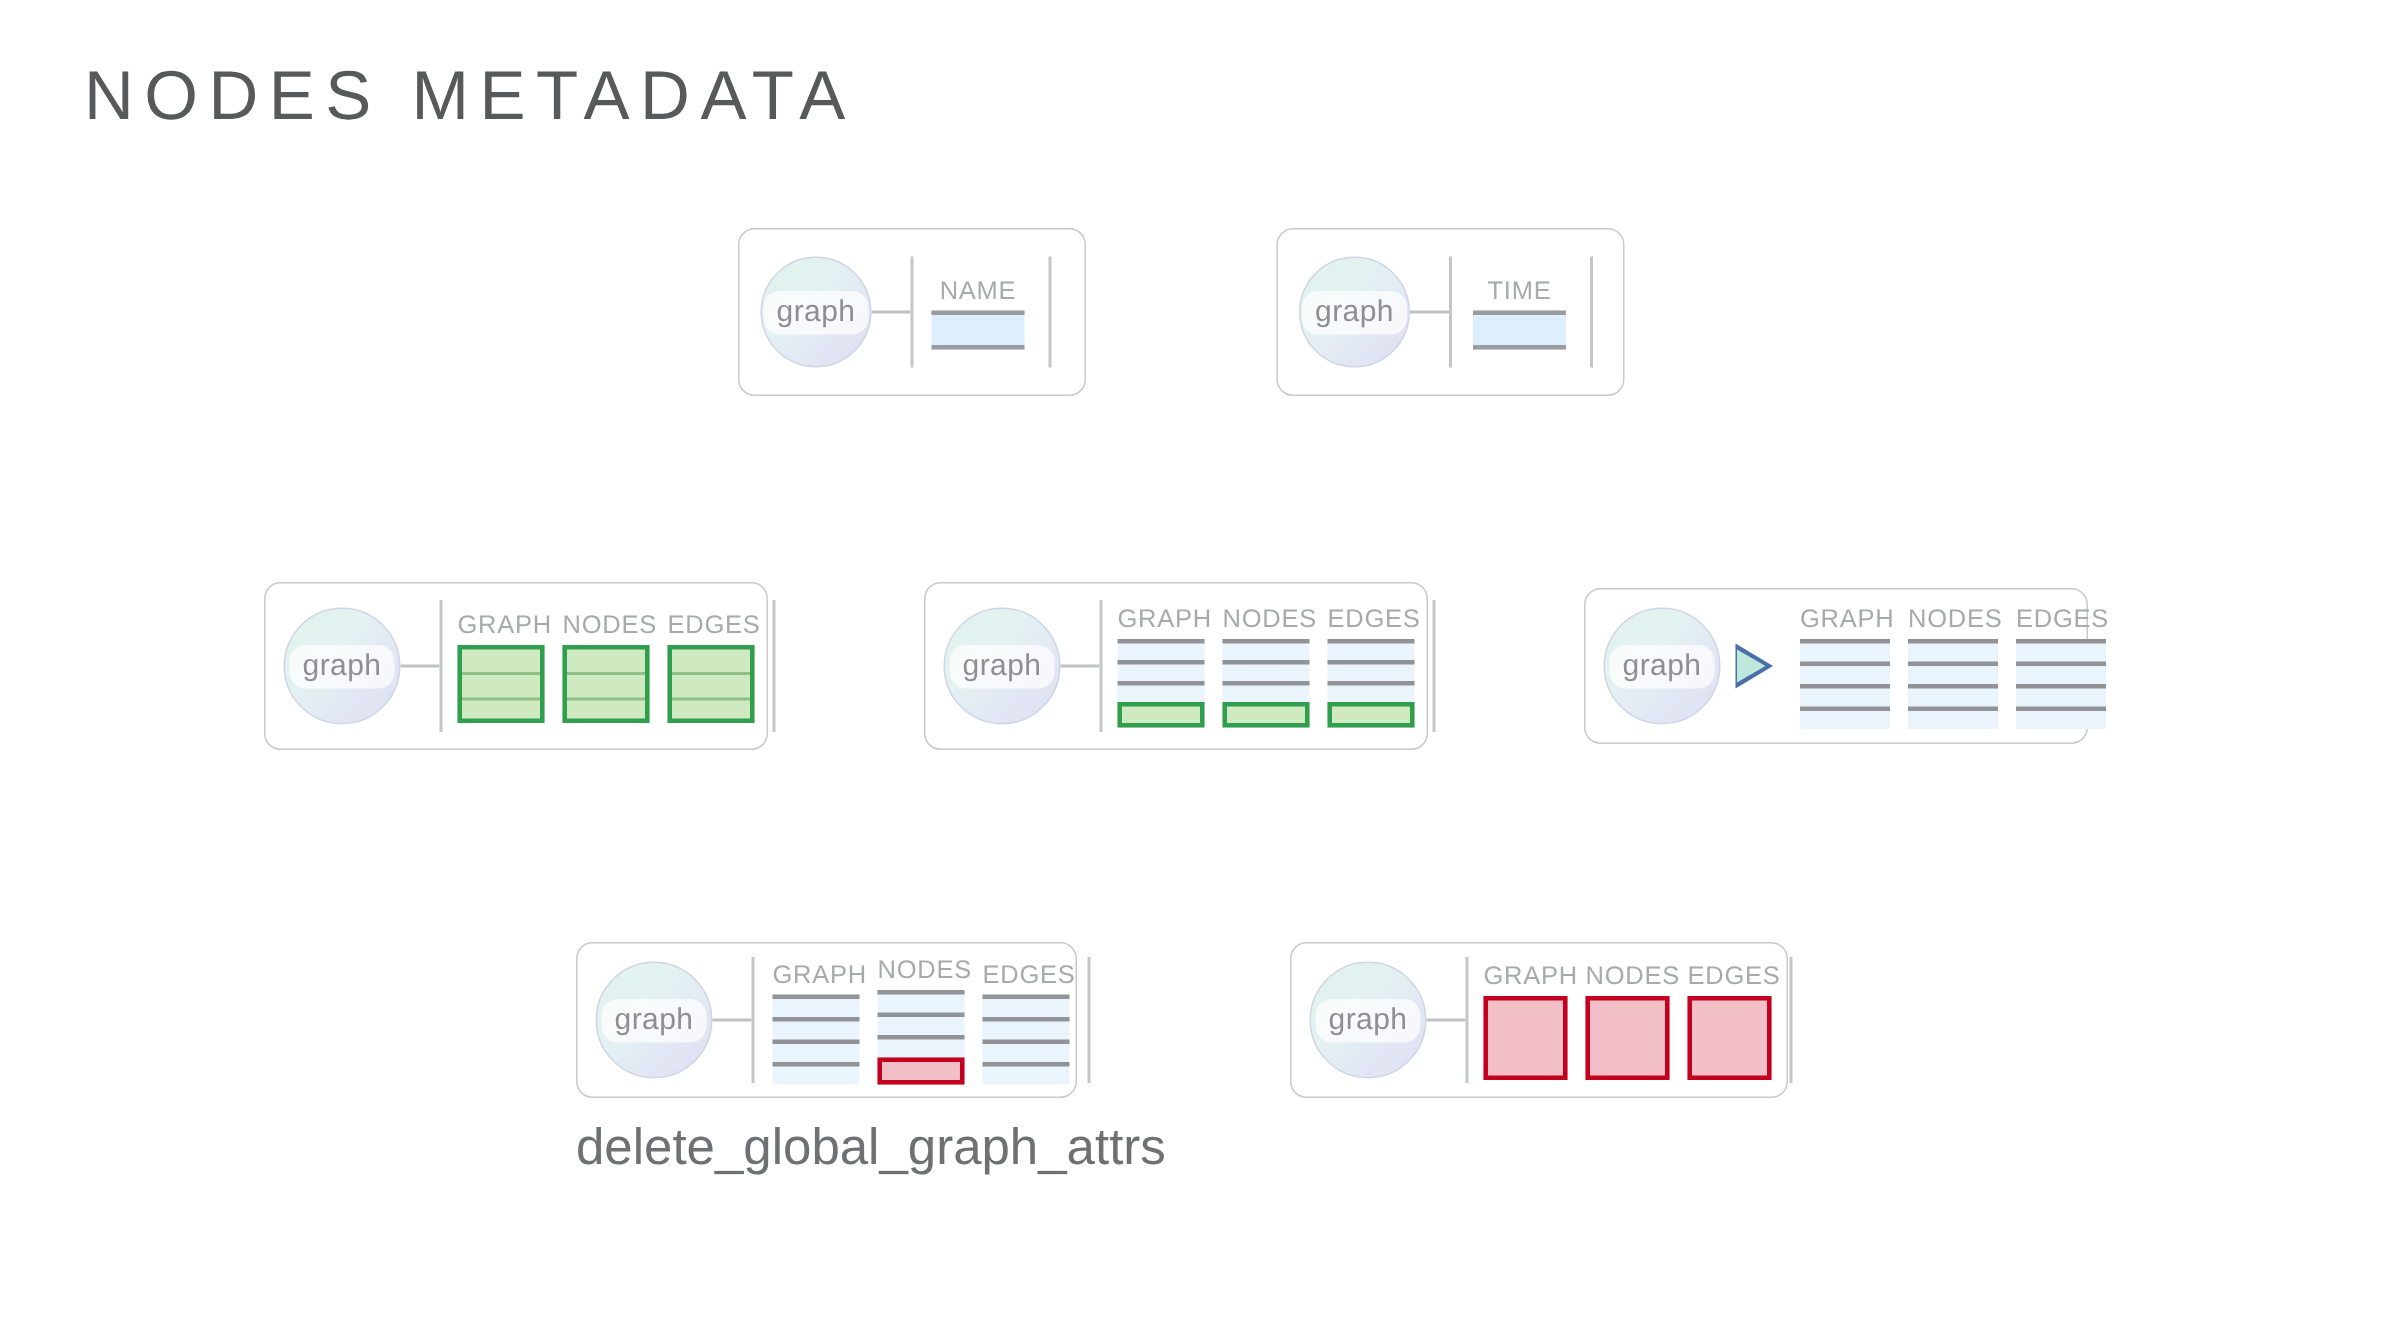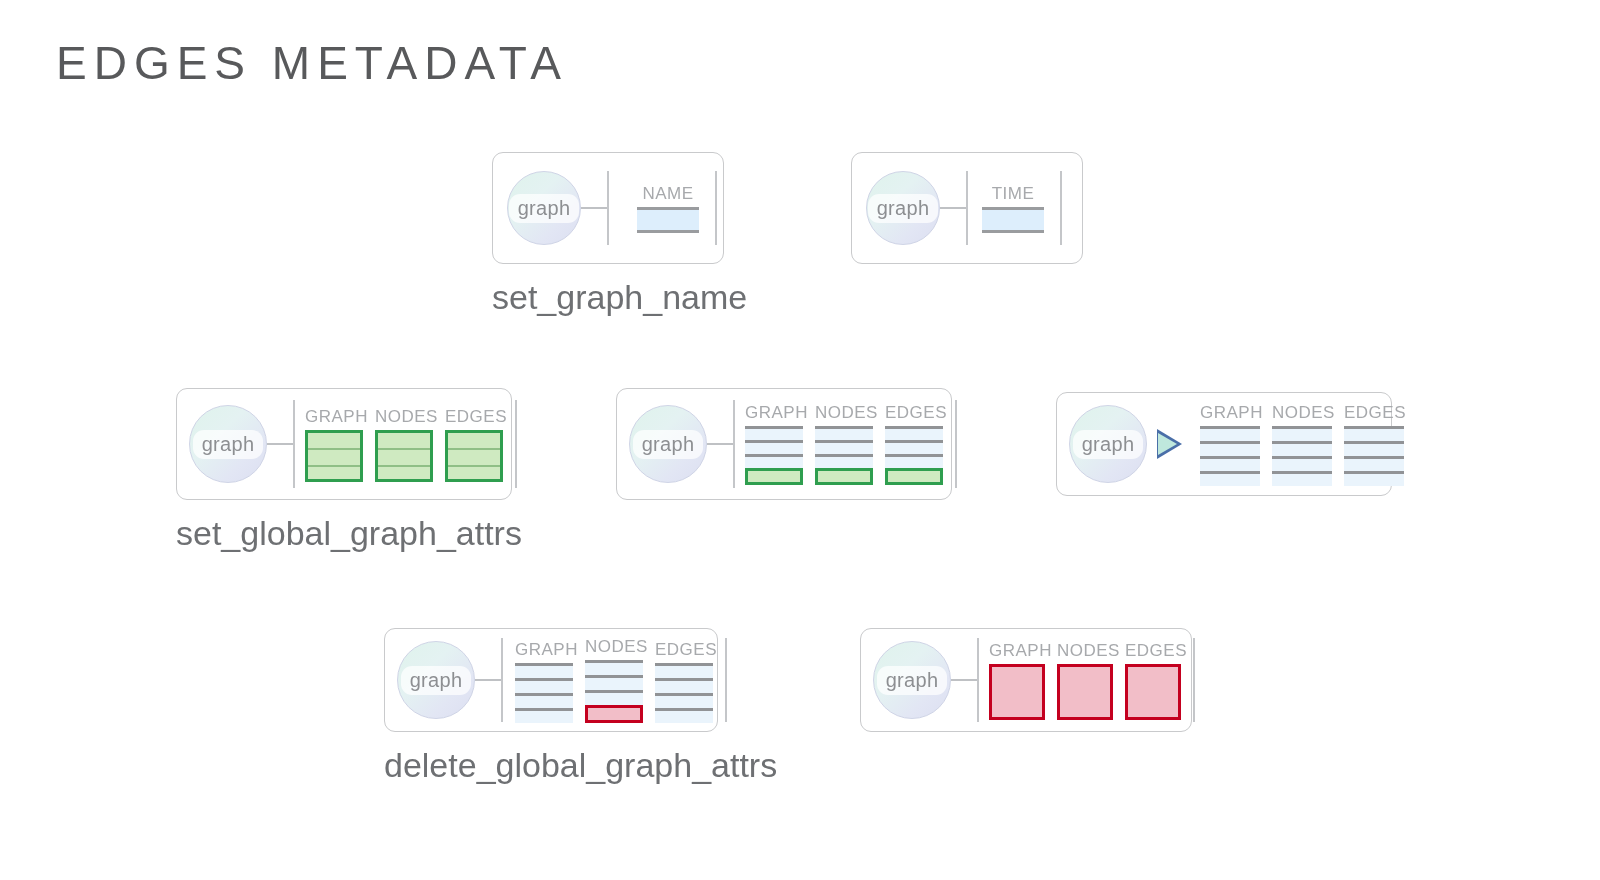--- a/index.html
+++ b/index.html
@@ -141,38 +141,37 @@
   }
   .red-box {
     background: #f2bec8;
     border: 3px solid #c4001f;
     box-sizing: border-box;
   }
 </style>
 </head>
 <body>
 
-<div id="page-title">EDGES METADATA</div>
+<div id="page-title">NODES METADATA</div>
 
 <div class="figure" style="left:492px; top:152px;">
   <div class="card" style="width:232px; height:112px; padding:0 14px;">
     <div class="node" style="width:72px;height:72px;">
       <span class="node-label">graph</span>
     </div>
     <div class="dash"></div>
     <div class="rail" style="height:74px;"></div>
-    <div class="cols" style="margin-left:28px;">
+    <div class="cols" style="margin-left:12px;">
       <div class="col" style="width:62px;">
         <div class="col-head">NAME</div>
         <div class="valcell" style="height:20px;"></div>
       </div>
     </div>
     <div class="rail" style="height:74px; margin-left:16px;"></div>
   </div>
-  <div class="caption">set_graph_name</div>
 </div>
 
 <div class="figure" style="left:851px; top:152px;">
   <div class="card" style="width:232px; height:112px; padding:0 14px;">
     <div class="node" style="width:72px;height:72px;">
       <span class="node-label">graph</span>
     </div>
     <div class="dash"></div>
     <div class="rail" style="height:74px;"></div>
     <div class="cols" style="margin-left:14px;">
@@ -213,21 +212,20 @@
         <div class="col-head">EDGES</div>
         <div class="green-box" style="height:52px;">
           <div class="row" style="height:15.3px;"></div>
           <div class="row" style="height:15.3px;"></div>
           <div class="row" style="height:15.3px;"></div>
         </div>
       </div>
     </div>
     <div class="rail" style="height:88px; margin-left:12px;"></div>
   </div>
-  <div class="caption">set_global_graph_attrs</div>
 </div>
 
 <div class="figure" style="left:616px; top:388px;">
   <div class="card" style="width:336px; height:112px; padding:0 12px;">
     <div class="node" style="width:76px;height:76px;">
       <span class="node-label">graph</span>
     </div>
     <div class="dash"></div>
     <div class="rail" style="height:88px;"></div>
     <div class="cols" style="margin-left:10px;">

